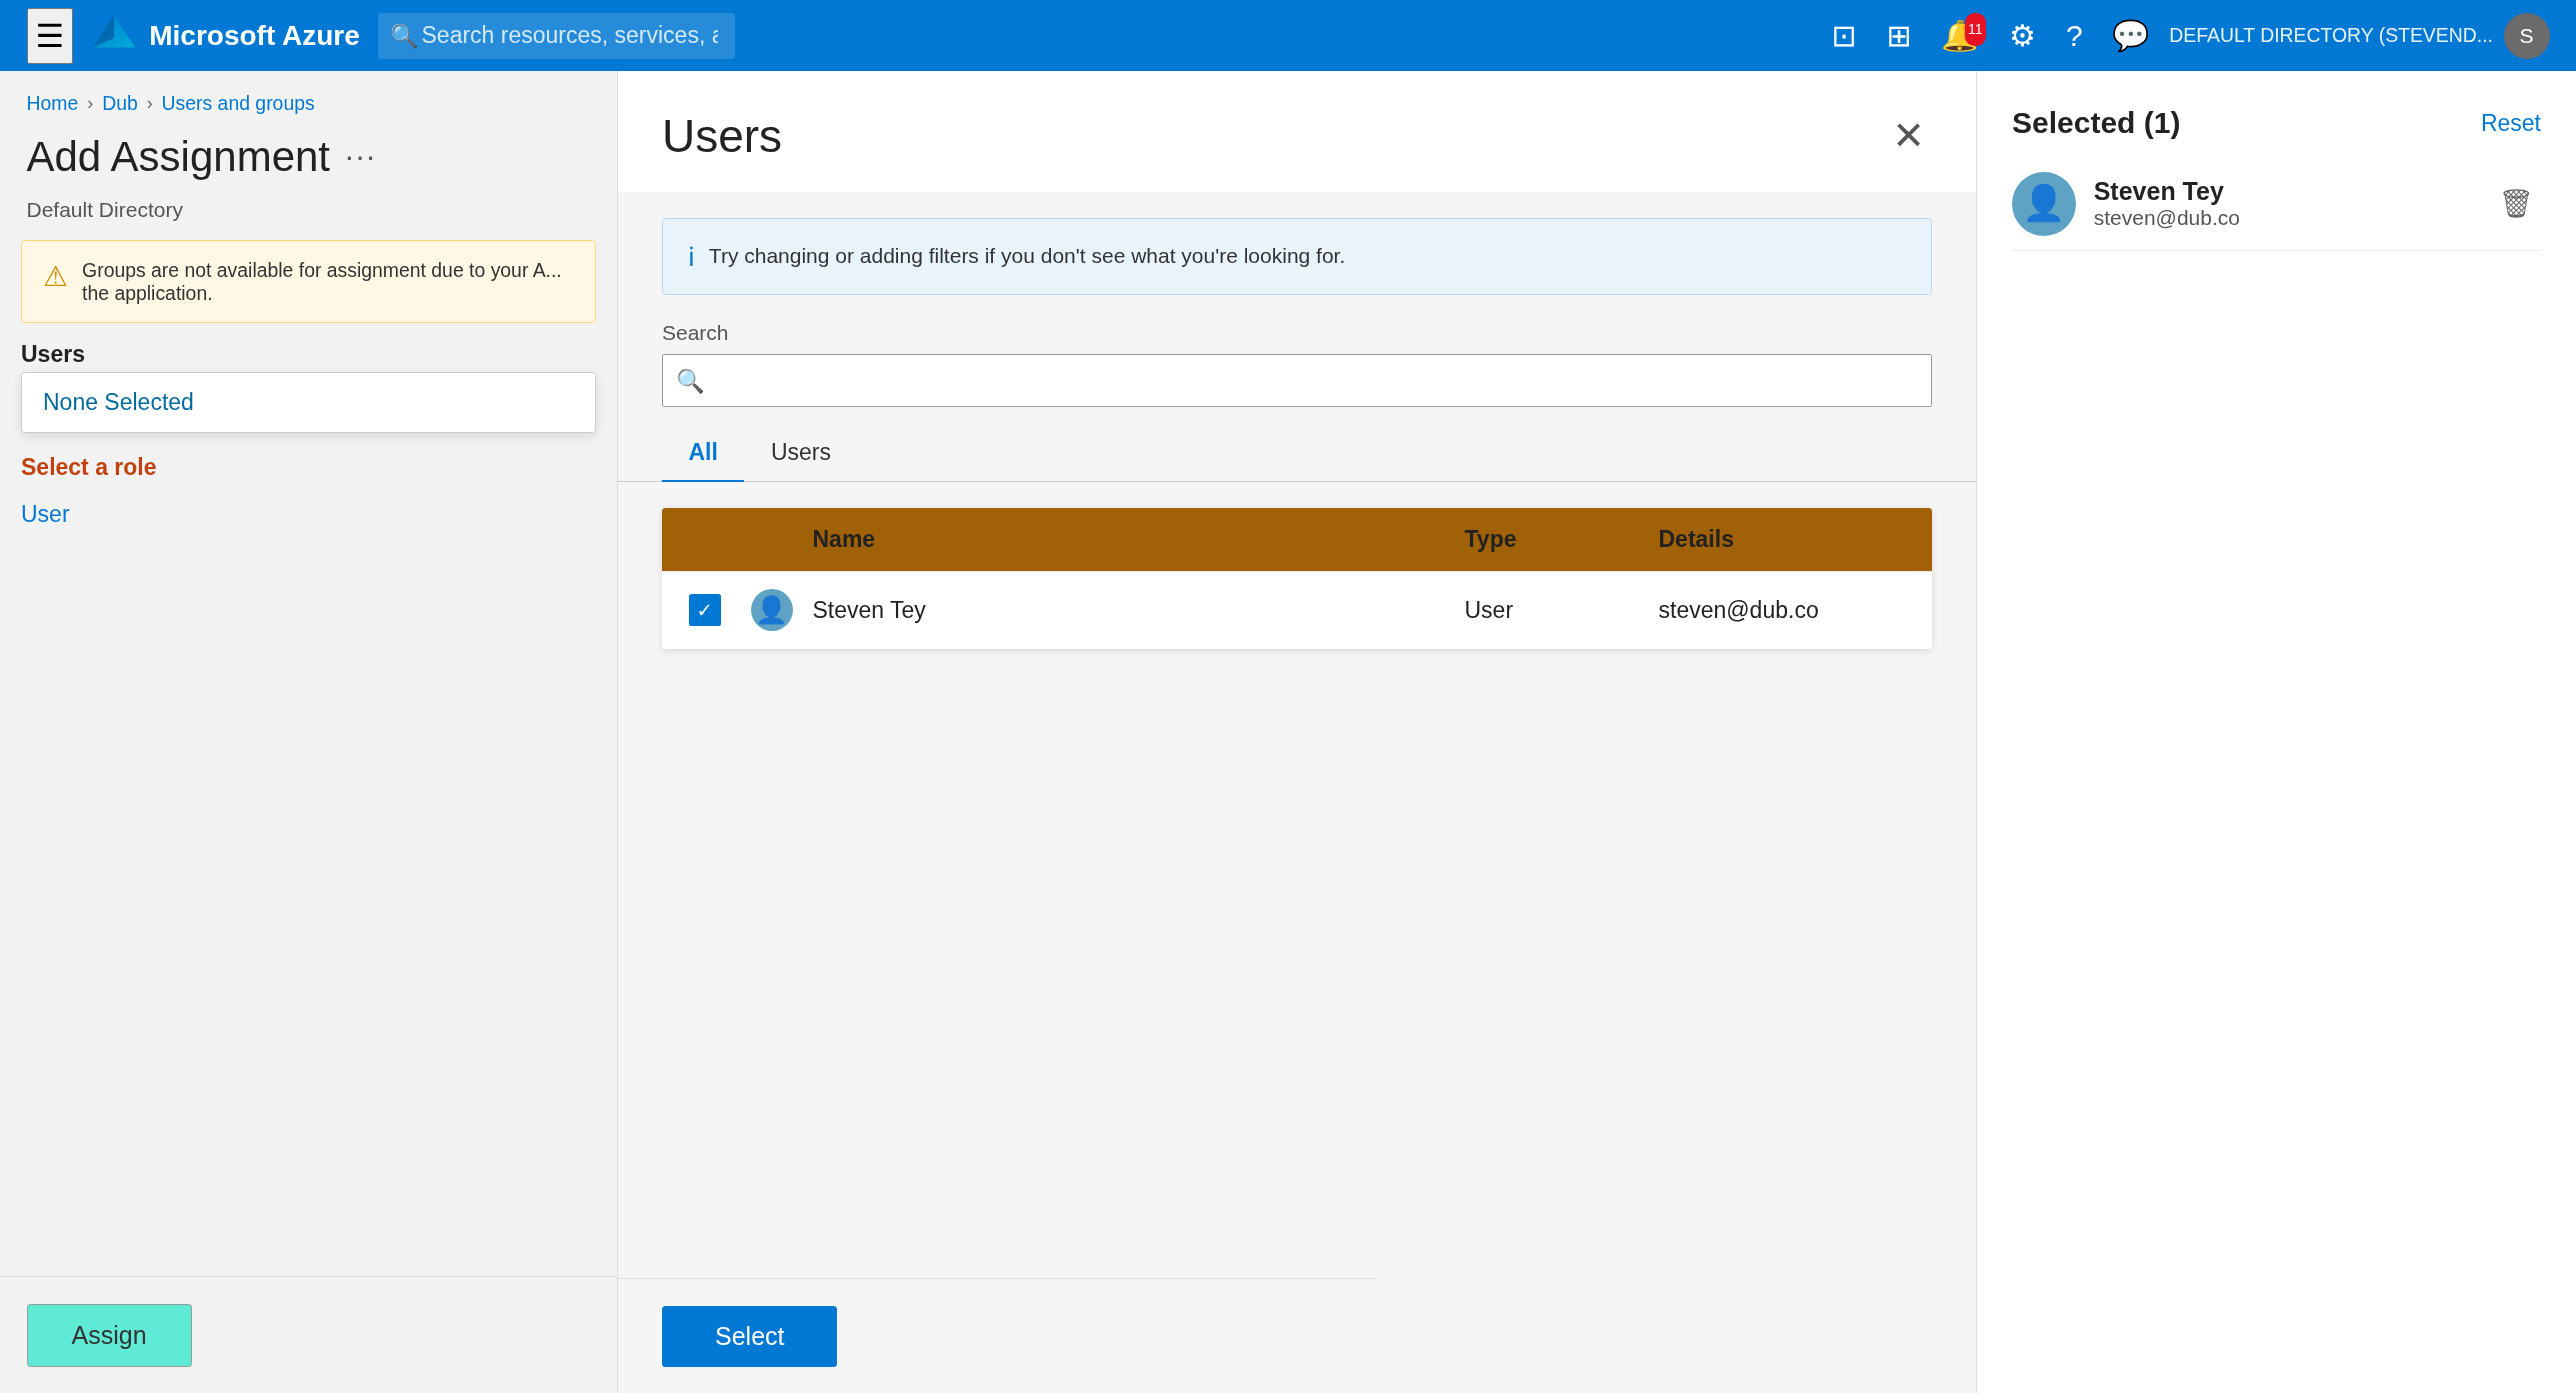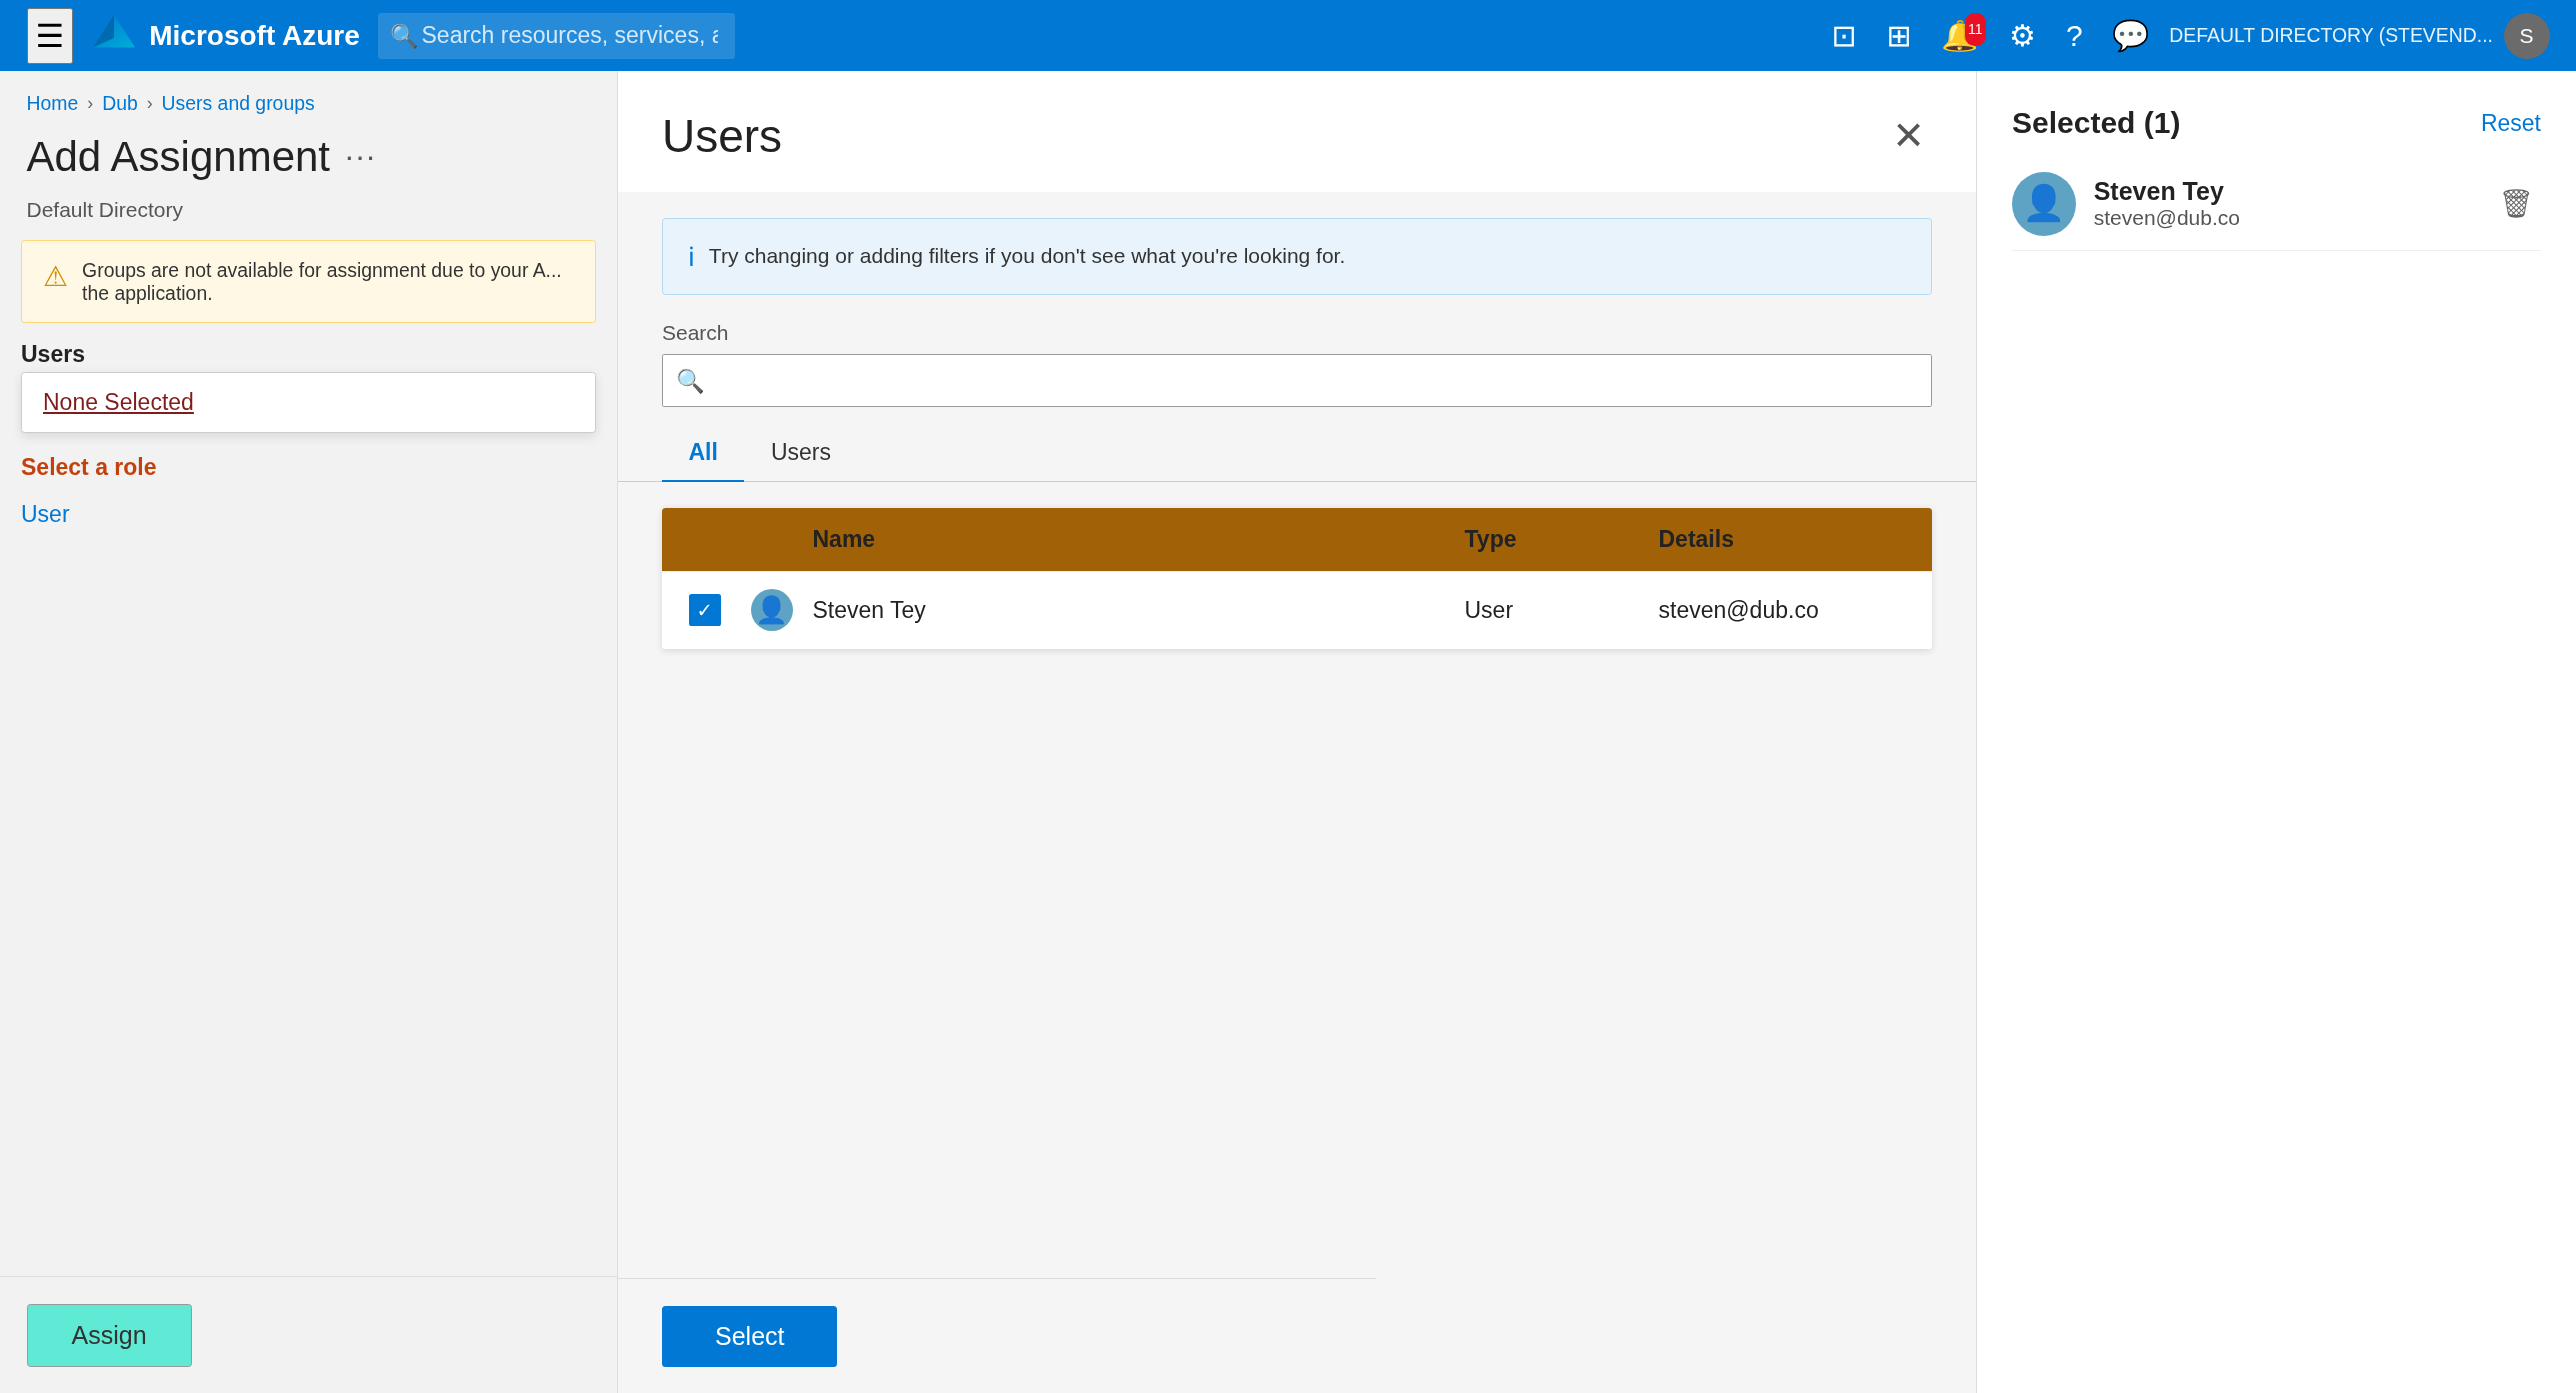--- a/index.html
+++ b/index.html
@@ -225,23 +225,22 @@
       padding: 16px 21px;
       font-size: 23px;
       width: 100%;
       cursor: pointer;
       display: flex;
       flex-direction: column;
       box-shadow: 0 3.5px 10.6px rgba(0,0,0,0.1);
     }
 
     .dropdown-value {
-      color: #7f1d1d;
-      font-size: 23px;
-      text-decoration: underline;
+      color: #0369a1;
+      font-size: 23px;
     }
 
     .role-section {
       padding: 21px 21px;
     }
 
     .role-label {
       font-size: 23px;
       font-weight: 600;
       color: #c2410c;

